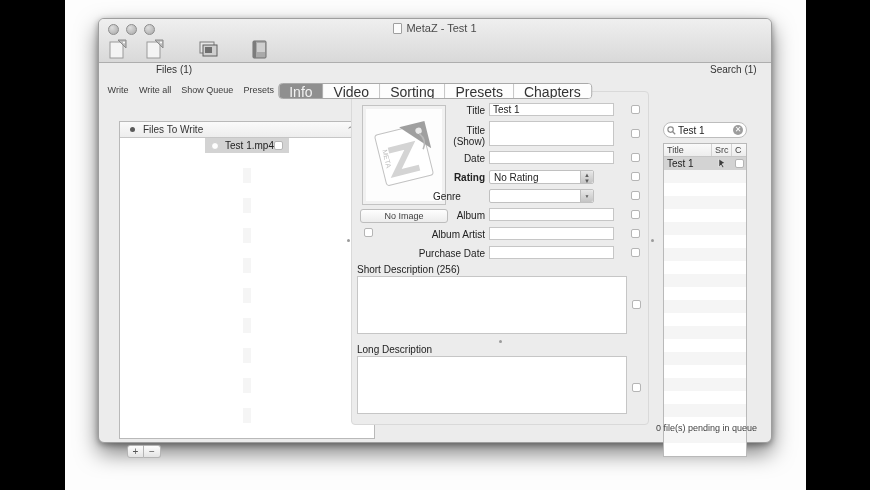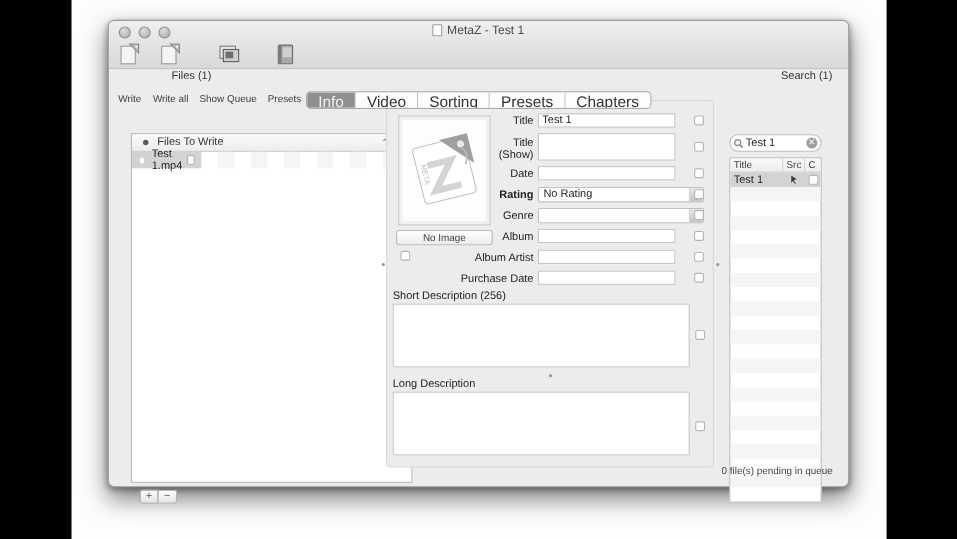--- a/index.html
+++ b/index.html
@@ -36,21 +36,21 @@
   .plabel { position:absolute; font-size:10px; color:#333;padding-left:45px; }
 
   
   .filesbox { position:absolute; left:20px; top:58px; width:256px; height:318px;
               background:#fff; border:1px solid #b9b9b9; overflow:hidden; display:flex; flex-direction:column; }
   .fheader { height:16px; flex:0 0 16px; background:linear-gradient(#fafafa,#ededed);
              border-bottom:1px solid #c6c6c6; display:flex; align-items:center;
              font-size:10px; color:#333; padding:0 6px; }
   .fheader .dot { width:5px; height:5px; border-radius:50%; background:#5a5a5a; margin:0 8px 0 4px; }
   .fheader .hcaret { margin-left:auto; color:#7d7d7d; font-size:9px; margin-right:14px; }
-  .fbody { flex:1; display:flex; flex-direction:row; }
+  .fbody { flex:1; display:flex; flex-direction:column;align-items:center; }
   .file-row { height:15px; flex:0 0 15px; display:flex; align-items:center;
               font-size:10px; color:#222; padding:0 4px; }
   .file-row.selected { background:#d3d3d3; }
   .file-row.filler:nth-child(odd) { background:#f5f5f5; }
   .radio { width:8px; height:8px; border-radius:50%; background:#fdfdfd;
            border:1px solid #cfcfcf; margin:0 6px 0 2px; }
   .cb { width:9px; height:9px; background:#fff; border:1px solid #b5b5b5; border-radius:2px; }
   .file-row .cb { margin-left:auto; margin-right:2px; }
   .plusminus { position:absolute; left:28px; top:382px; display:flex; }
   .pmbtn { width:17px; height:13px; background:linear-gradient(#fdfdfd,#e4e4e4);
@@ -77,22 +77,22 @@
            background:linear-gradient(#fefefe,#ececec); border:1px solid #bdbdbd;
            border-radius:3px; font-size:9px; color:#3e3e3e; text-align:center; line-height:12px; }
   .art-cb { position:absolute; left:12px; top:136px; }
   .flabel { position:absolute; width:76px; text-align:right; font-size:10px; color:#222;
             line-height:11px; }
   .finput { position:absolute; width:125px; height:13px; border:1px solid #c6c6c6;
             background:#fff; font-size:10px; color:#222; padding:0 3px;
             font-family:"Liberation Sans",sans-serif; }
   textarea.finput { resize:none; }
   .rowcb { position:absolute; left:279px; }
-  .popup { position:absolute; width:151px; height:14px; border:1px solid #c0c0c0;
-           background:#fff; font-size:10px; color:#222; display:flex; align-items:flex-start;
+  .popup { position:absolute; width:105px; height:14px; border:1px solid #c0c0c0;
+           background:#fff; font-size:10px; color:#222; display:flex; align-items:center;
            padding-left:4px; border-radius:2px; }
   .popup .spacer { flex:1; }
   .stepbtn { width:13px; height:12px; background:linear-gradient(#e8e8e8,#c4c4c4);
              border-left:1px solid #bdbdbd; border-radius:0 2px 2px 0; color:#5c5c5c;
              font-size:6px; line-height:6px; text-align:center; padding-top:1px; }
   .desc-label { position:absolute; font-size:10px; color:#222; }
   .descbox { position:absolute; width:270px; height:58px; background:#fff;
              border:1px solid #c6c6c6; font-size:10px; font-family:"Liberation Sans",sans-serif; resize:none; }
   .handle-dot { position:absolute; width:3px; height:3px; border-radius:50%; background:#9b9b9b; }
 
@@ -256,21 +256,21 @@
         <span class="cb rowcb" style="top:61px;"></span>
 
         <div class="flabel" style="left:57px; top:80px;font-weight:bold;">Rating</div>
         <div class="popup" style="left:137px; top:78px;">
           <span>No Rating</span>
           <span class="spacer"></span>
           <span class="stepbtn">▲<br>▼</span>
         </div>
         <span class="cb rowcb" style="top:80px;"></span>
 
-        <div class="flabel" style="left:57px; top:99px;">Genre</div>
+        <div class="flabel" style="left:57px; top:99px;text-align:center;">Genre</div>
         <div class="popup" style="left:137px; top:97px;">
           <span></span>
           <span class="spacer"></span>
           <span class="stepbtn" style="font-size:5px; line-height:10px;">▼</span>
         </div>
         <span class="cb rowcb" style="top:99px;"></span>
 
         <div class="flabel" style="left:57px; top:118px;">Album</div>
         <input class="finput" style="left: 137px; top: 116px;">
         <span class="cb rowcb" style="top:118px;"></span>

